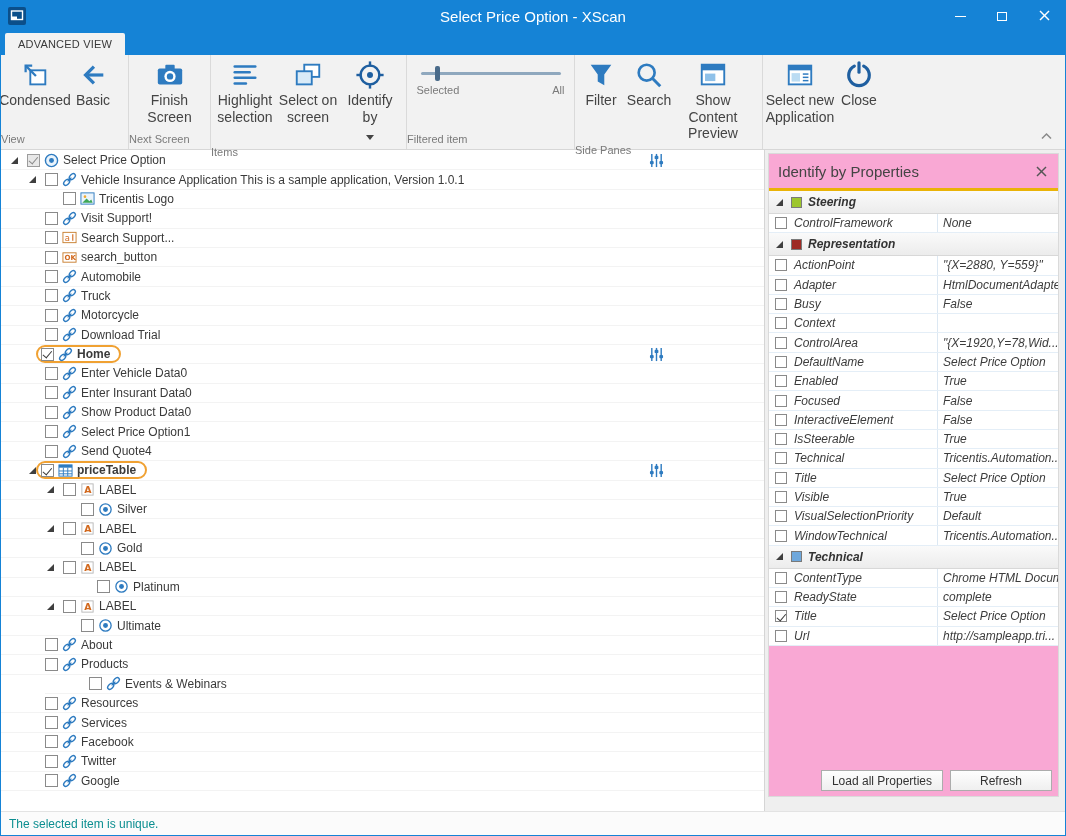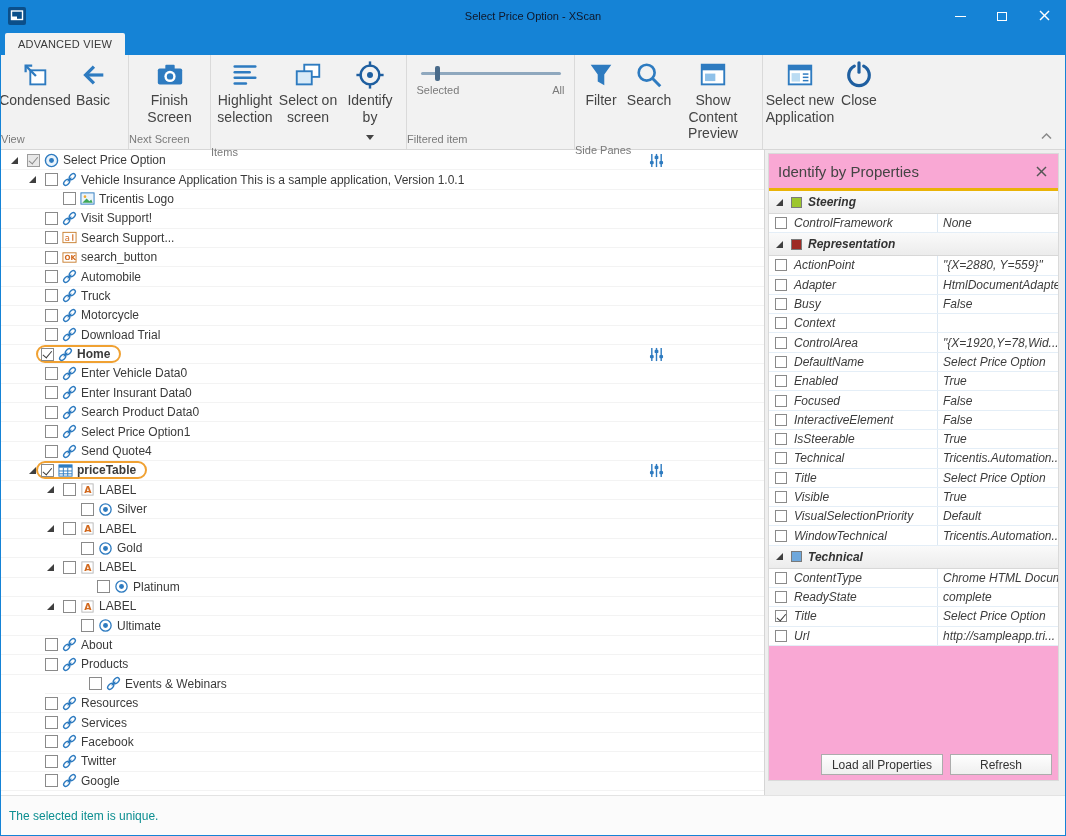--- a/index.html
+++ b/index.html
@@ -2,21 +2,21 @@
 <html><head>
 <meta charset="utf-8">
 <style>
   *{margin:0;padding:0;box-sizing:border-box;}
   html,body{background:#9a9a9a;font-family:"Liberation Sans",sans-serif;}
   .window{width:1066px;height:836px;background:#fff;border:1px solid #1583D6;display:flex;flex-direction:column;overflow:hidden;}
 
   
   .titlebar{height:30px;background:#1583D6;display:flex;align-items:center;position:relative;flex:none;}
   .app-icon{margin-left:7px;width:18px;height:18px;flex:none;}
-  .win-title{position:absolute;left:50%;transform:translateX(-50%);color:#0f172a;font-size:11px;white-space:nowrap;text-align:center;}
+  .win-title{position:absolute;left:50%;transform:translateX(-50%);color:#ffffff;font-size:15px;white-space:nowrap;text-align:center;}
   .win-controls{margin-left:auto;display:flex;height:100%;}
   .win-btn{width:42px;height:100%;display:flex;align-items:center;justify-content:center;cursor:default;}
   .glyph-min{width:11px;height:0;border-bottom:1.6px solid #fff;}
   .glyph-max{width:10px;height:9px;border:1.4px solid #fff;}
 
   
   .tabstrip{height:24px;background:#1583D6;display:flex;align-items:flex-end;flex:none;}
   .tab{margin-left:4px;height:22px;background:#F2F2F2;color:#3A3A3A;font-size:11px;padding:0 13px;display:flex;align-items:center;border-top-left-radius:2px;border-top-right-radius:2px;letter-spacing:.2px;}
 
   
@@ -68,21 +68,21 @@
   .sec-swatch{width:11px;height:11px;border:1px solid #7A7A7A;display:inline-block;flex:none;}
   .sec-title{font-size:12px;font-weight:bold;color:#333;}
   .prop-row{height:19.3px;display:flex;align-items:center;border-bottom:1px solid #E4EEF7;font-size:12px;color:#3C3C3C;background:#fff;}
   .prop-cb-cell{width:23px;display:flex;justify-content:center;flex:none;}
   .prop-name{width:146px;flex:none;border-right:1px solid #DCE8F3;padding-left:2px;white-space:nowrap;overflow:hidden;align-self:stretch;display:flex;align-items:center;}
   .prop-value{flex:1;padding-left:5px;white-space:nowrap;overflow:hidden;}
   .panel-footer{margin-top:auto;display:flex;justify-content:flex-end;gap:7px;padding:6px 6px 5px 6px;flex:none;}
   .pbtn{height:21px;min-width:102px;padding:0 10px;font-size:12px;color:#333;background:linear-gradient(#FEFEFE,#EFEFEF);border:1px solid #ACACAC;display:flex;align-items:center;justify-content:center;cursor:default;font-family:"Liberation Sans",sans-serif;}
 
   
-  .statusbar{height:40px;flex:none;background:#FBFBFB;border-top:1px solid #E3E3E3;display:flex;align-items:center;padding-left:8px;font-size:12px;color:#0B8E90;}
+  .statusbar{height:24px;flex:none;background:#FBFBFB;border-top:1px solid #E3E3E3;display:flex;align-items:center;padding-left:8px;font-size:12px;color:#0B8E90;}
 </style>
 </head>
 <body>
 
 <div class="window">
 
   <div class="titlebar">
     <span class="app-icon">
       <svg width="18" height="18" viewBox="0 0 18 18">
           <rect width="18" height="18" rx="2" fill="#0B4F8A"></rect>
@@ -528,21 +528,21 @@
             <span class="checkbox"></span>
             <span class="icon">
               <svg width="15" height="15" viewBox="0 0 16 16">
                 <g fill="none" stroke="#2E7BC0" stroke-width="1.5">
                   <ellipse cx="5" cy="11" rx="3.8" ry="2.4" transform="rotate(-45 5 11)"></ellipse>
                   <ellipse cx="11" cy="5" rx="3.8" ry="2.4" transform="rotate(-45 11 5)"></ellipse>
                   <path d="M6 10 L10 6"></path>
                 </g>
               </svg>
             </span>
-            <span class="tree-label">Search Product Data0</span>
+            <span class="tree-label">Show Product Data0</span>
           </span>
         </div>
         <div class="tree-row" style="padding-left: 24px;">
           <span class="expander"></span>
           <span class="row-main">
             <span class="checkbox"></span>
             <span class="icon">
               <svg width="15" height="15" viewBox="0 0 16 16">
                 <g fill="none" stroke="#2E7BC0" stroke-width="1.5">
                   <ellipse cx="5" cy="11" rx="3.8" ry="2.4" transform="rotate(-45 5 11)"></ellipse>

